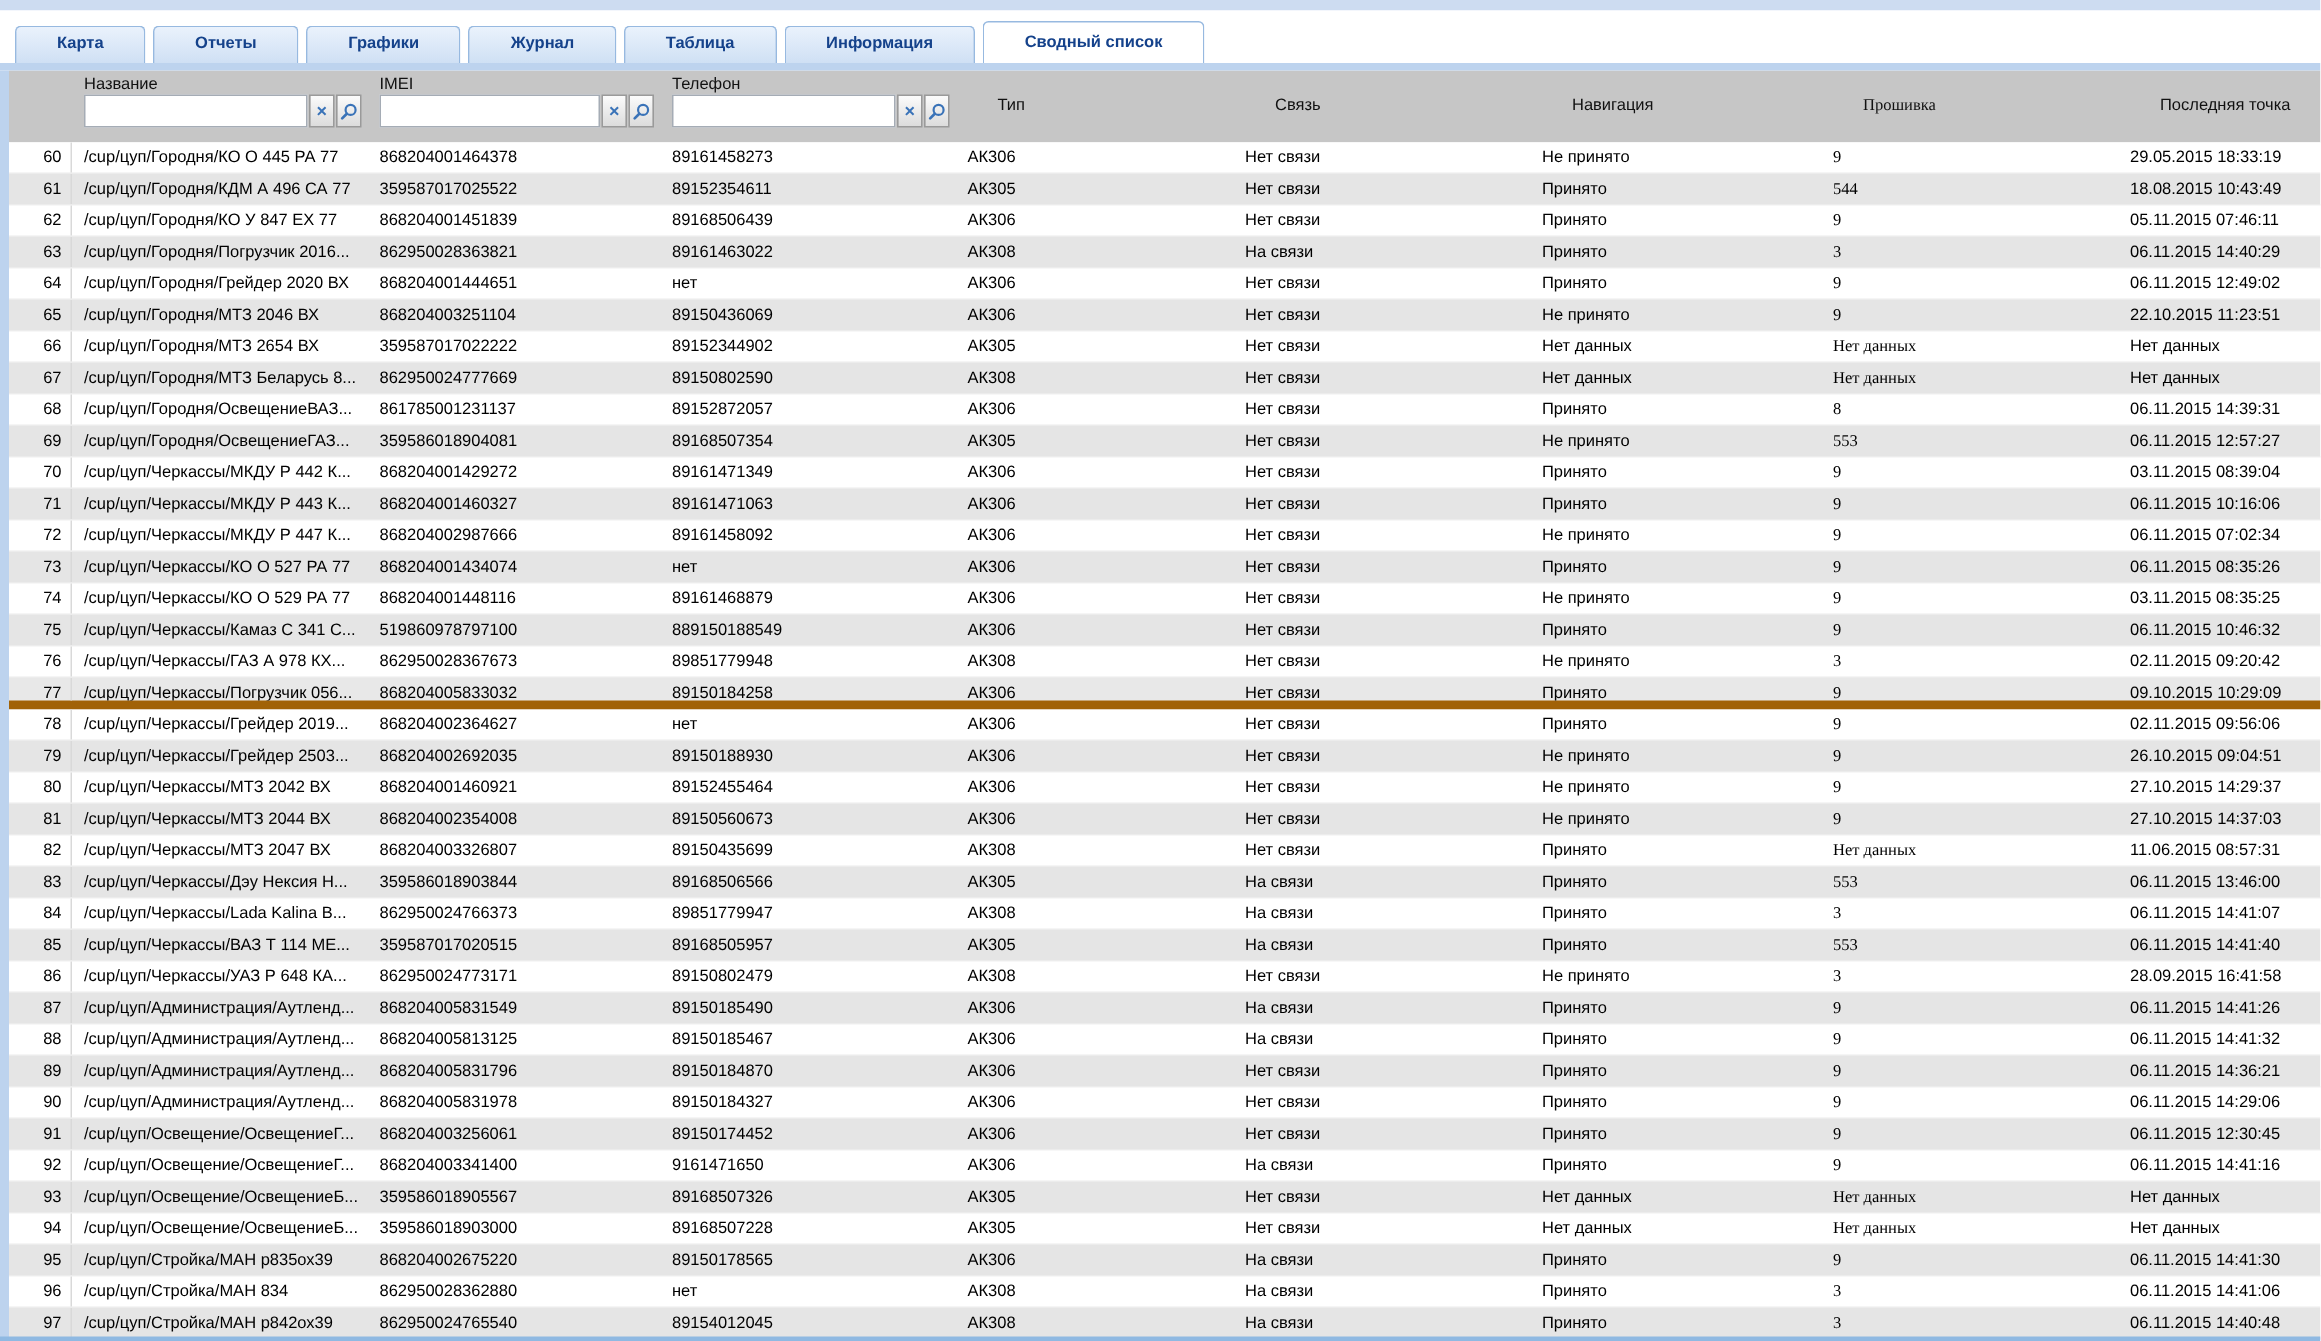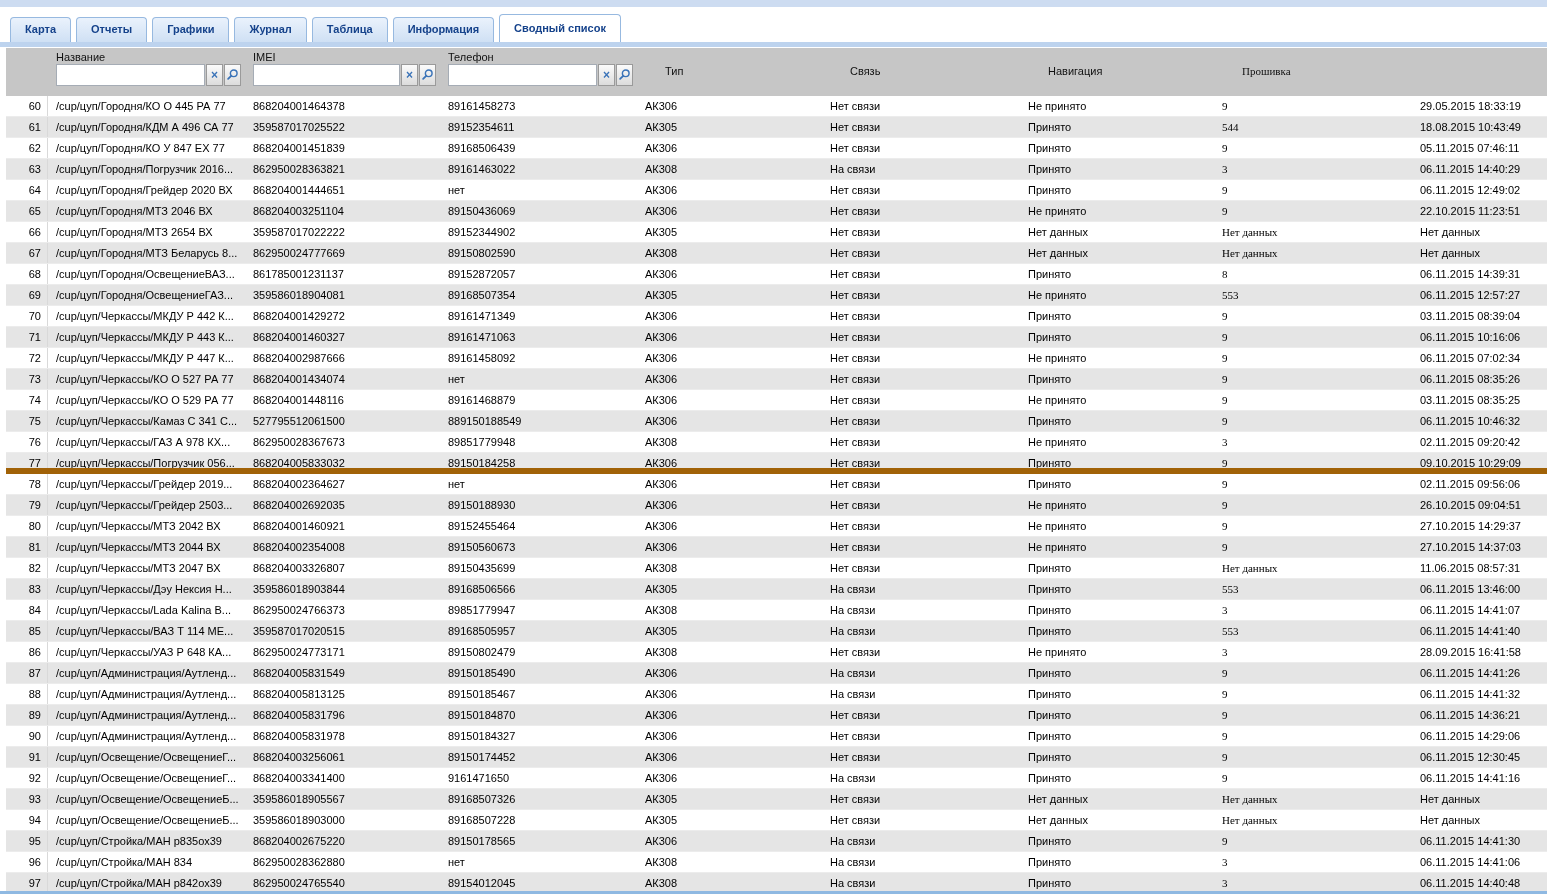--- a/index.html
+++ b/index.html
@@ -5,31 +5,31 @@
   * { margin:0; padding:0; box-sizing:border-box; }
   html,body { width:1547px; height:894px; overflow:hidden; }
   body { font-family:"Liberation Sans","DejaVu Sans",sans-serif; font-size:11px; color:#000; background:#fff; }
 
   .app { position:relative; width:1547px; height:894px; background:#fff; }
 
   
   .top-strip { height:7px; background:#cddcf1; }
   .tab-bar { height:35px; background:#fff; display:flex; align-items:flex-end; padding-left:10px; }
   .tab {
-    height:25px; line-height:23px; padding:0 14px; margin-right:5px;
+    height:25px; line-height:23px; padding:0 27px; margin-right:5px;
     background:linear-gradient(#eaf2fc,#cfe0f4);
     border:1px solid #97b9e0; border-bottom:none;
     border-radius:4px 4px 0 0;
     color:#15428b; font-weight:bold; cursor:pointer; white-space:nowrap;
   }
   .tab.active { background:#fff; height:28px; line-height:26px; position:relative; z-index:2; }
   .blue-band { height:5px; background:#bdd3ee; position:relative; z-index:1; }
 
   
-  .content { display:flex; height:847px;align-items:center; }
+  .content { display:flex; height:847px; }
   .left-frame { width:6px; background:#bdd3ee; }
   .bottom-frame { position:absolute; left:0; bottom:0; width:1547px; height:3px; background:#8fb9e2; z-index:5; }
 
   .grid { width:1541px; }
 
   
   .grid-header { height:48px; background:#c6c6c6; display:flex; }
   .hcell { position:relative; height:48px; }
   .w-num  { width:42px;  }
   .w-name { width:197px; }
@@ -141,20 +141,23 @@
         </div>
         <div class="hcell w-link">
           <div class="hlabel2">Связь</div>
         </div>
         <div class="hcell w-nav">
           <div class="hlabel2">Навигация</div>
         </div>
         <div class="hcell w-fw">
           <div class="hlabel2">Прошивка</div>
         </div>
+        <div class="hcell w-last">
+          <div class="hlabel2">Последняя точка</div>
+        </div>
       </div>
 
       <div class="rows">
           <div class="row">
     <div class="cell num w-num">60</div>
     <div class="cell w-name">/cup/цуп/Городня/КО О 445 РА 77</div>
     <div class="cell w-imei">868204001464378</div>
     <div class="cell w-phone">89161458273</div>
     <div class="cell w-type">АК306</div>
     <div class="cell w-link">Нет связи</div>
@@ -312,21 +315,21 @@
     <div class="cell w-phone">89161468879</div>
     <div class="cell w-type">АК306</div>
     <div class="cell w-link">Нет связи</div>
     <div class="cell w-nav">Не принято</div>
     <div class="cell w-fw">9</div>
     <div class="cell w-last">03.11.2015 08:35:25</div>
   </div>
           <div class="row alt">
     <div class="cell num w-num">75</div>
     <div class="cell w-name">/cup/цуп/Черкассы/Камаз С 341 С...</div>
-    <div class="cell w-imei">527795512061500</div>
+    <div class="cell w-imei">519860978797100</div>
     <div class="cell w-phone">889150188549</div>
     <div class="cell w-type">АК306</div>
     <div class="cell w-link">Нет связи</div>
     <div class="cell w-nav">Принято</div>
     <div class="cell w-fw">9</div>
     <div class="cell w-last">06.11.2015 10:46:32</div>
   </div>
           <div class="row">
     <div class="cell num w-num">76</div>
     <div class="cell w-name">/cup/цуп/Черкассы/ГАЗ А 978 КХ...</div>

